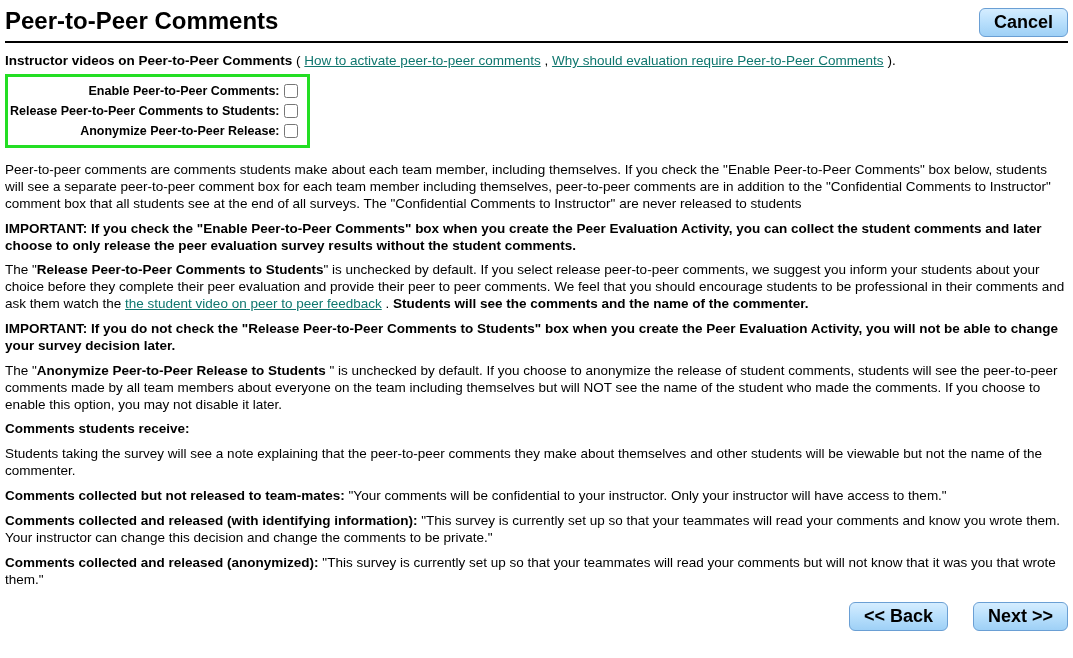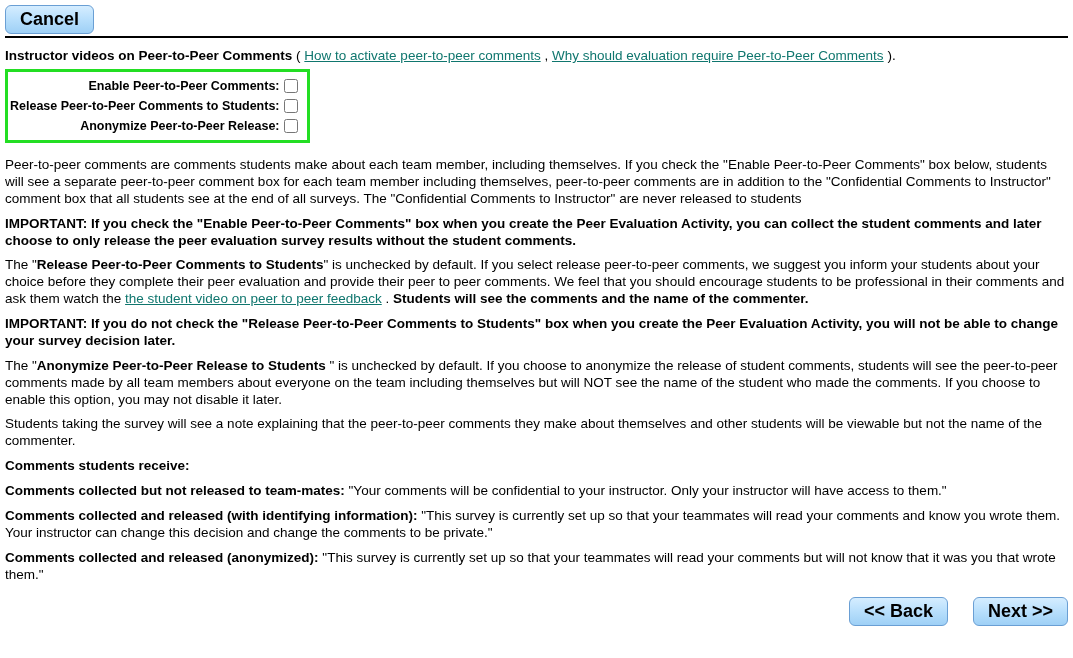--- a/index.html
+++ b/index.html
@@ -80,20 +80,21 @@
     gap: 25px;
     margin-top: 14px;
   }
 </style>
 </head>
 <body>
 
 <div class="page">
 
   <div class="header-row">
+    <h1 class="page-title">Peer-to-Peer Comments</h1>
     <button class="btn">Cancel</button>
   </div>
 
   <div class="content">
 
     <div class="intro-line para">
       <span class="bold">Instructor videos on Peer-to-Peer Comments</span>
       <span> ( </span>
       <a href="#" class="textlink">How to activate peer-to-peer comments</a>
       <span> ,  </span>
@@ -123,23 +124,23 @@
     <p class="para">
       <span>The "</span><span class="bold">Release Peer-to-Peer Comments to Students</span><span>" is unchecked by default. If you select release peer-to-peer comments, we suggest you inform your students about your choice before they complete their peer evaluation and provide their peer to peer comments. We feel that you should encourage students to be professional in their comments and ask them watch the </span><a href="#" class="textlink">the student video on peer to peer feedback</a><span> . </span><span class="bold">Students will see the comments and the name of the commenter.</span>
     </p>
 
     <p class="para bold">IMPORTANT: If you do not check the "Release Peer-to-Peer Comments to Students" box when you create the Peer Evaluation Activity, you will not be able to change your survey decision later.</p>
 
     <p class="para">
       <span>The "</span><span class="bold">Anonymize Peer-to-Peer Release to Students </span><span>" is unchecked by default. If you choose to anonymize the release of student comments, students will see the peer-to-peer comments made by all team members about everyone on the team including themselves but will NOT see the name of the student who made the comments. If you choose to enable this option, you may not disable it later.</span>
     </p>
 
+    <p class="para bold">Comments students receive:</p>
+
     <p class="para">Students taking the survey will see a note explaining that the peer-to-peer comments they make about themselves and other students will be viewable but not the name of the commenter.</p>
-
-    <p class="para bold">Comments students receive:</p>
 
     <p class="para">
       <span class="bold">Comments collected but not released to team-mates:</span><span> "Your comments will be confidential to your instructor. Only your instructor will have access to them."</span>
     </p>
 
     <p class="para">
       <span class="bold">Comments collected and released (with identifying information):</span><span> "This survey is currently set up so that your teammates will read your comments and know you wrote them. Your instructor can change this decision and change the comments to be private."</span>
     </p>
 
     <p class="para">

